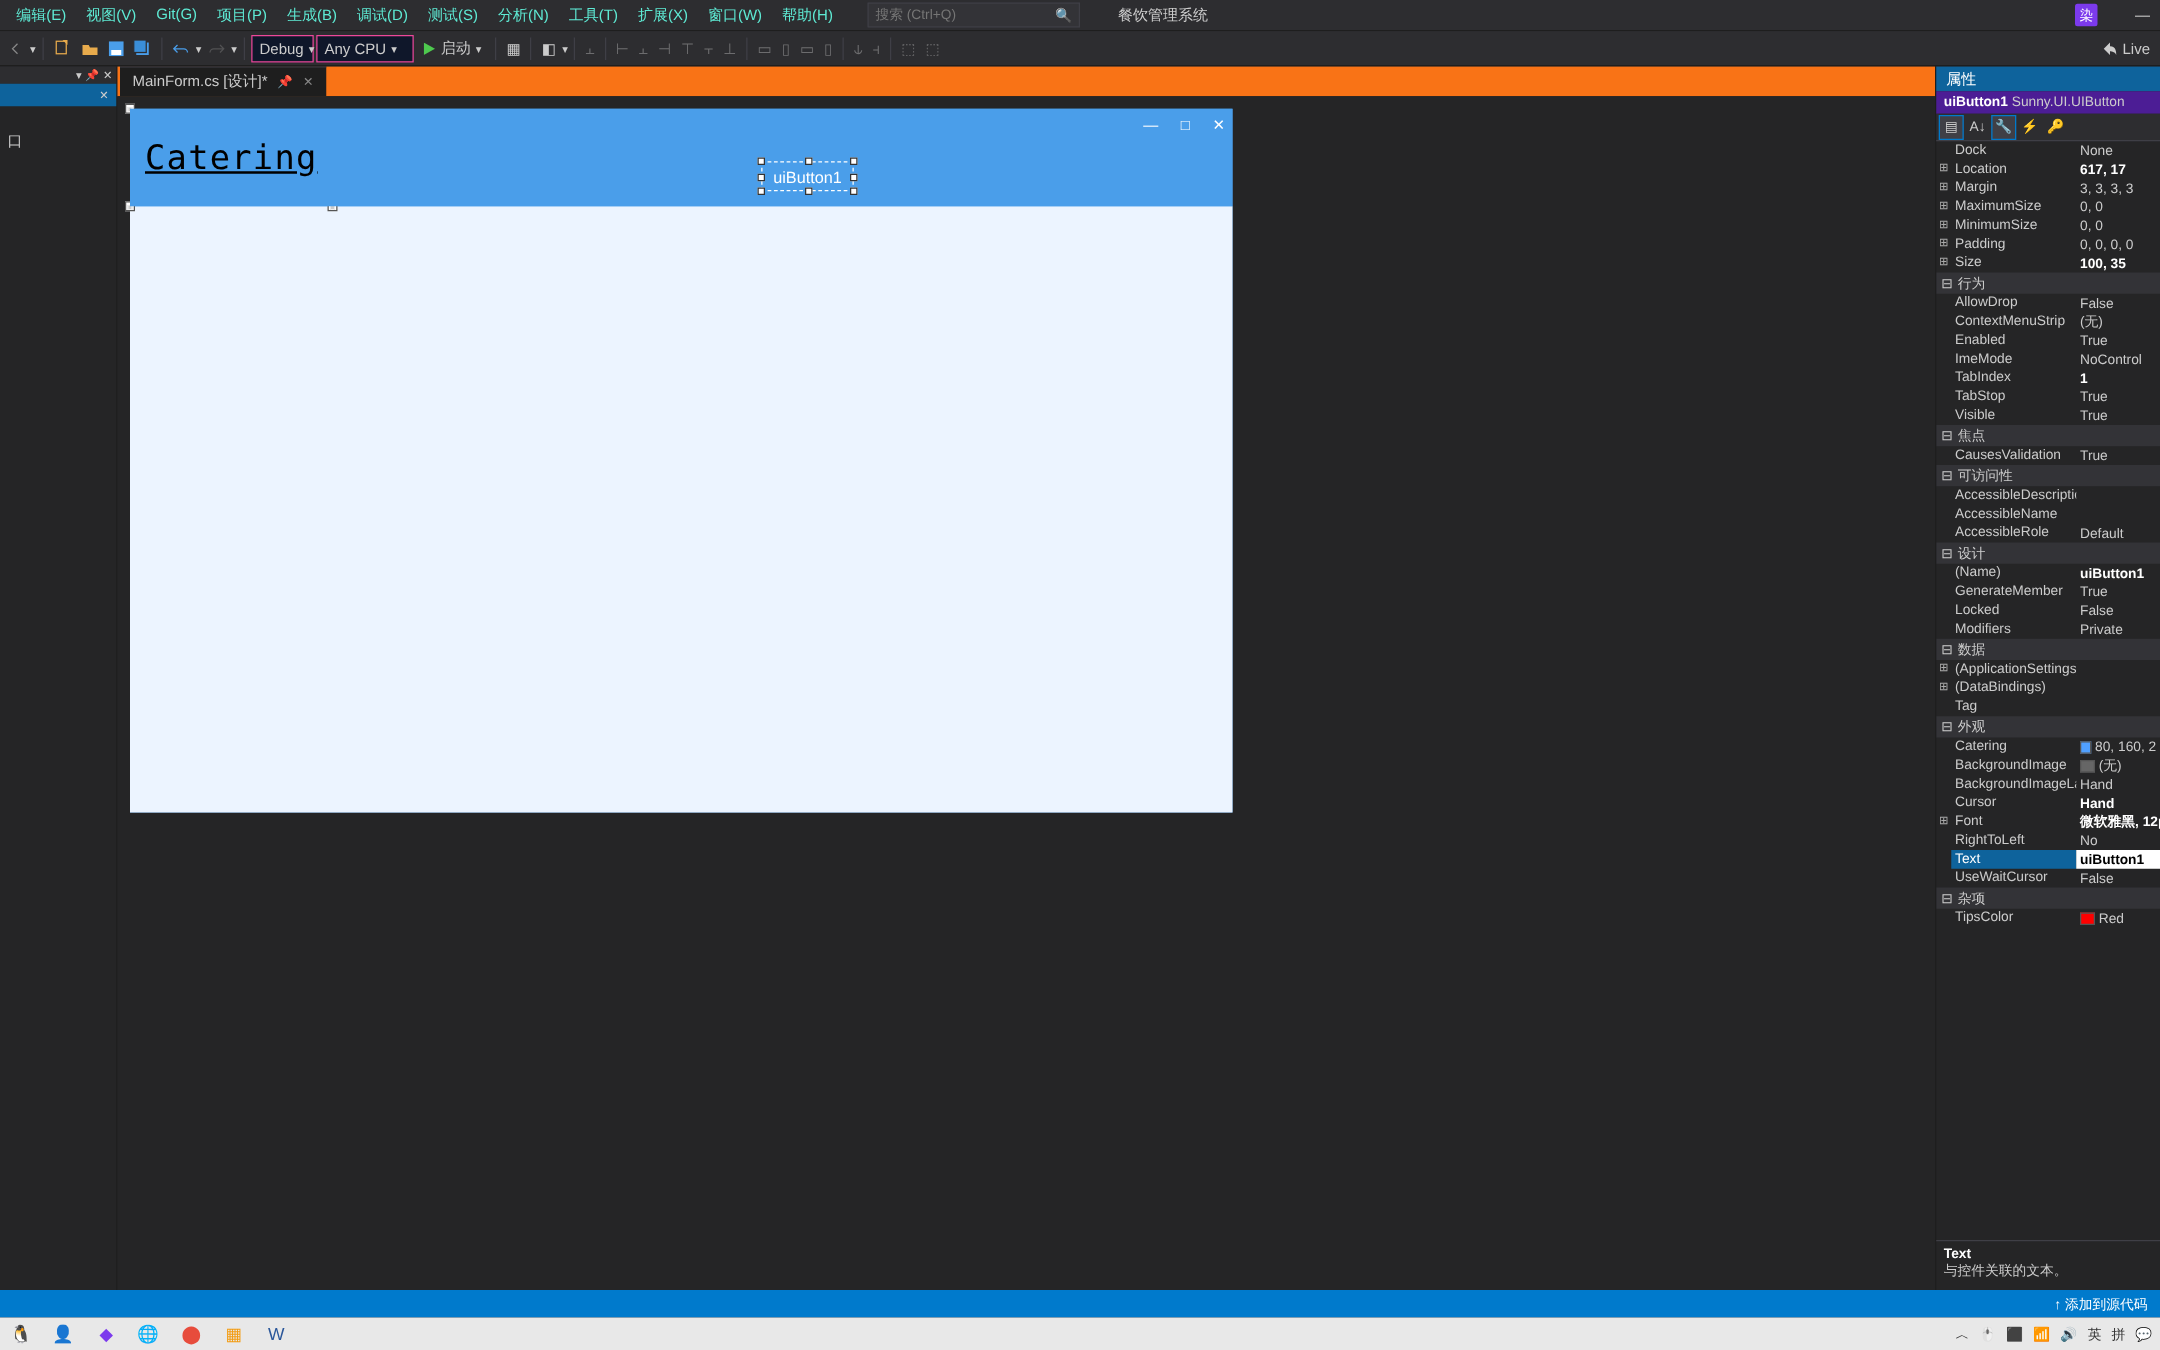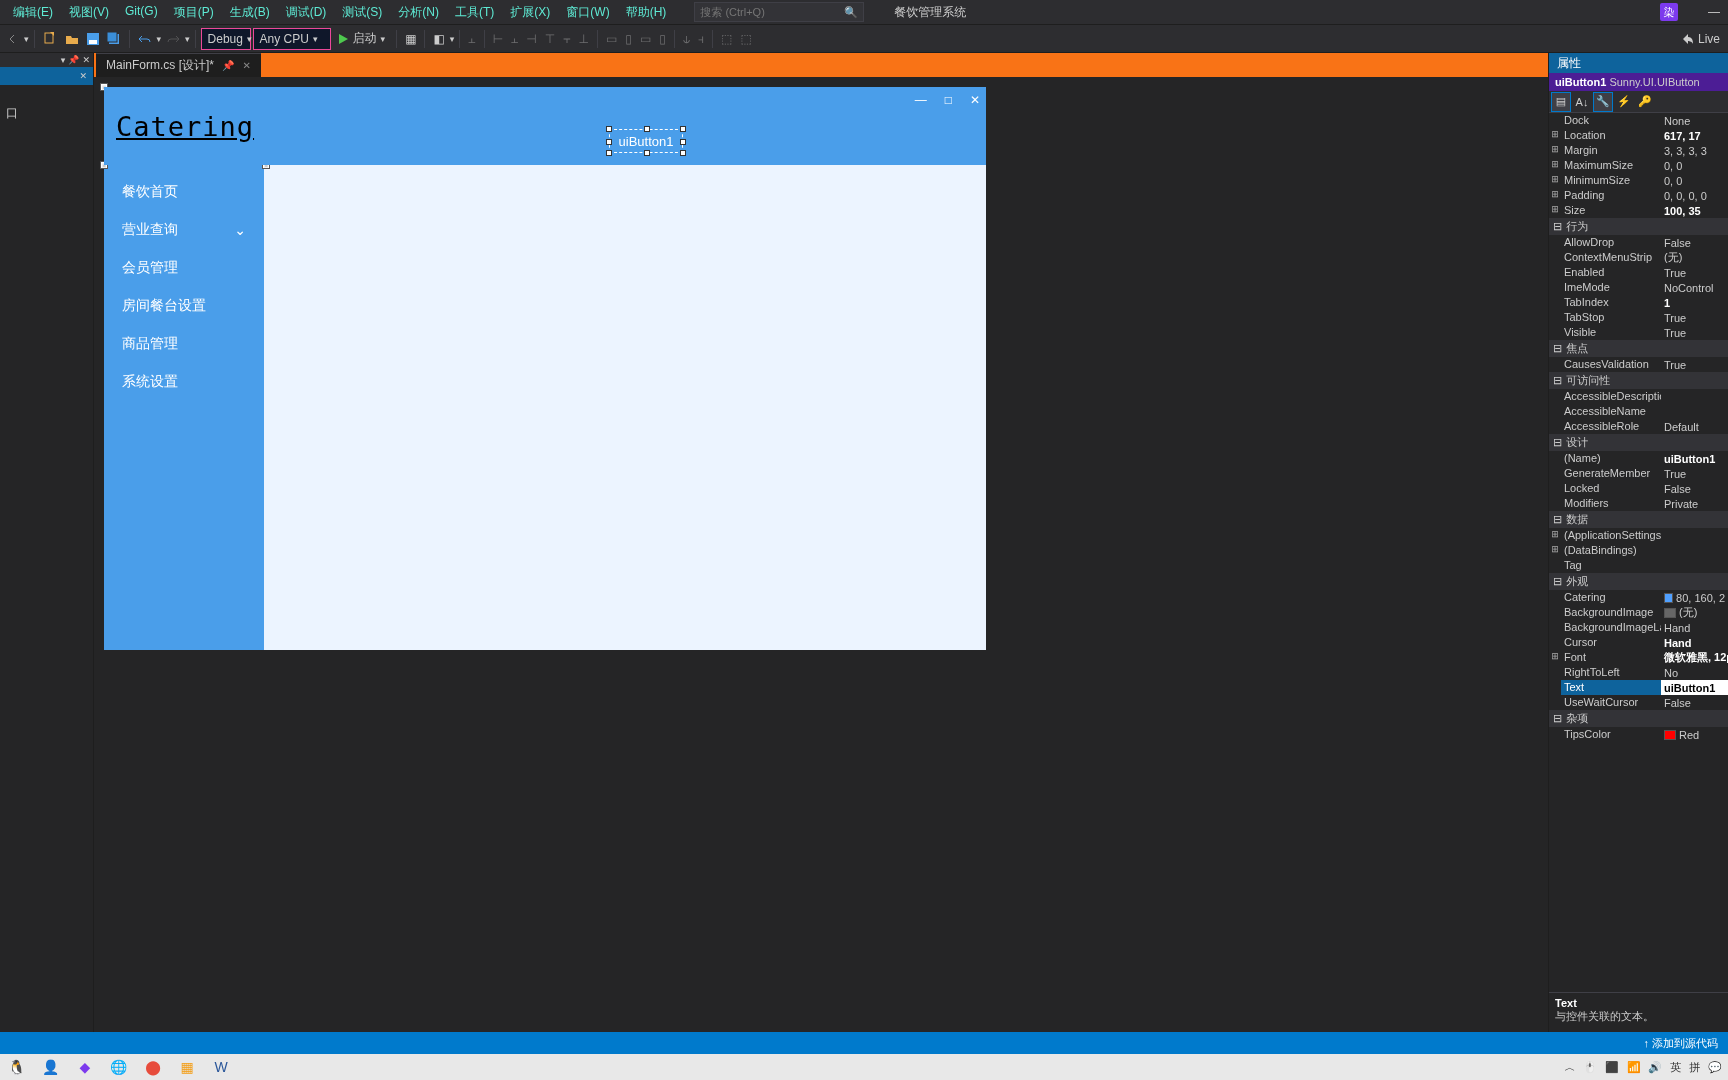--- a/index.html
+++ b/index.html
@@ -247,41 +247,20 @@
             <div class="sel-handle" style="left:34px;top:-4px;"></div>
             <div class="sel-handle" style="right:-4px;top:-4px;"></div>
             <div class="sel-handle" style="left:-4px;top:9px;"></div>
             <div class="sel-handle" style="right:-4px;top:9px;"></div>
             <div class="sel-handle" style="left:-4px;bottom:-4px;"></div>
             <div class="sel-handle" style="left:34px;bottom:-4px;"></div>
             <div class="sel-handle" style="right:-4px;bottom:-4px;"></div>
           </div>
         </div>
         <div class="form-body">
-          <div class="form-sidebar" id="form-sidebar">
-              <div class="side-item">
-                <span>餐饮首页</span>
-              </div>
-              <div class="side-item">
-                <span>营业查询</span>
-                <span>⌄</span>
-              </div>
-              <div class="side-item">
-                <span>会员管理</span>
-              </div>
-              <div class="side-item">
-                <span>房间餐台设置</span>
-              </div>
-              <div class="side-item">
-                <span>商品管理</span>
-              </div>
-              <div class="side-item">
-                <span>系统设置</span>
-              </div>
-            </div>
           <div class="form-content"></div>
         </div>
       </div>
     </div>
   </div>
 
   <div class="props-panel">
     <div class="props-header">属性</div>
     <div class="props-obj">
       <b>uiButton1</b>&nbsp;<span>Sunny.UI.UIButton</span>

